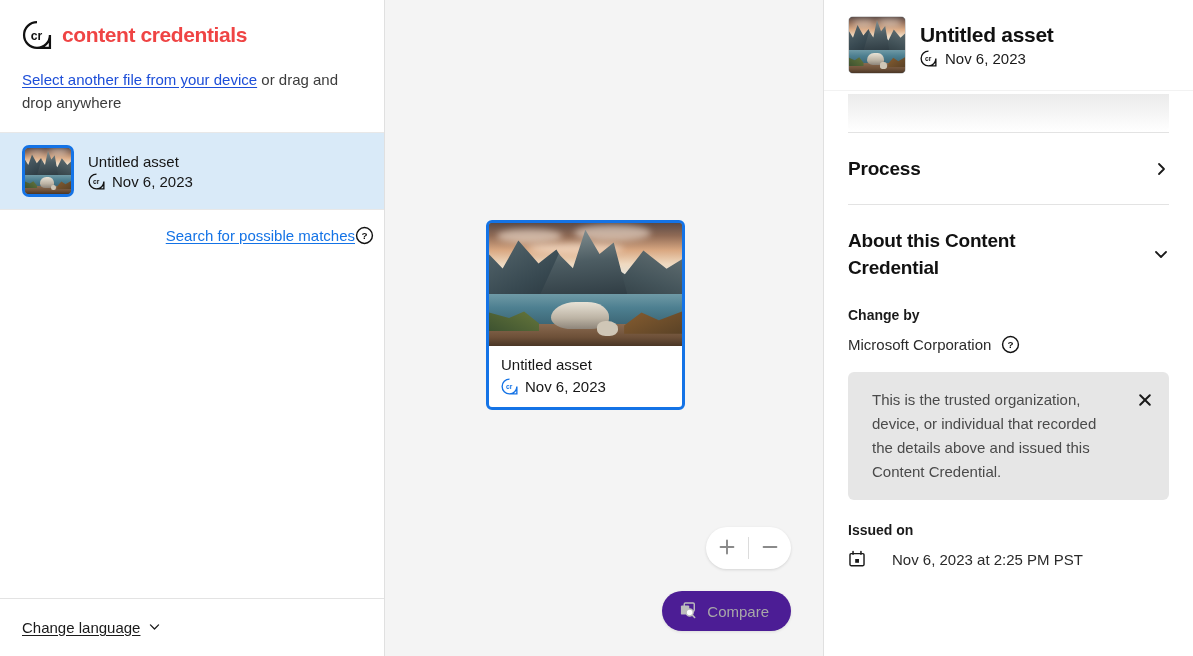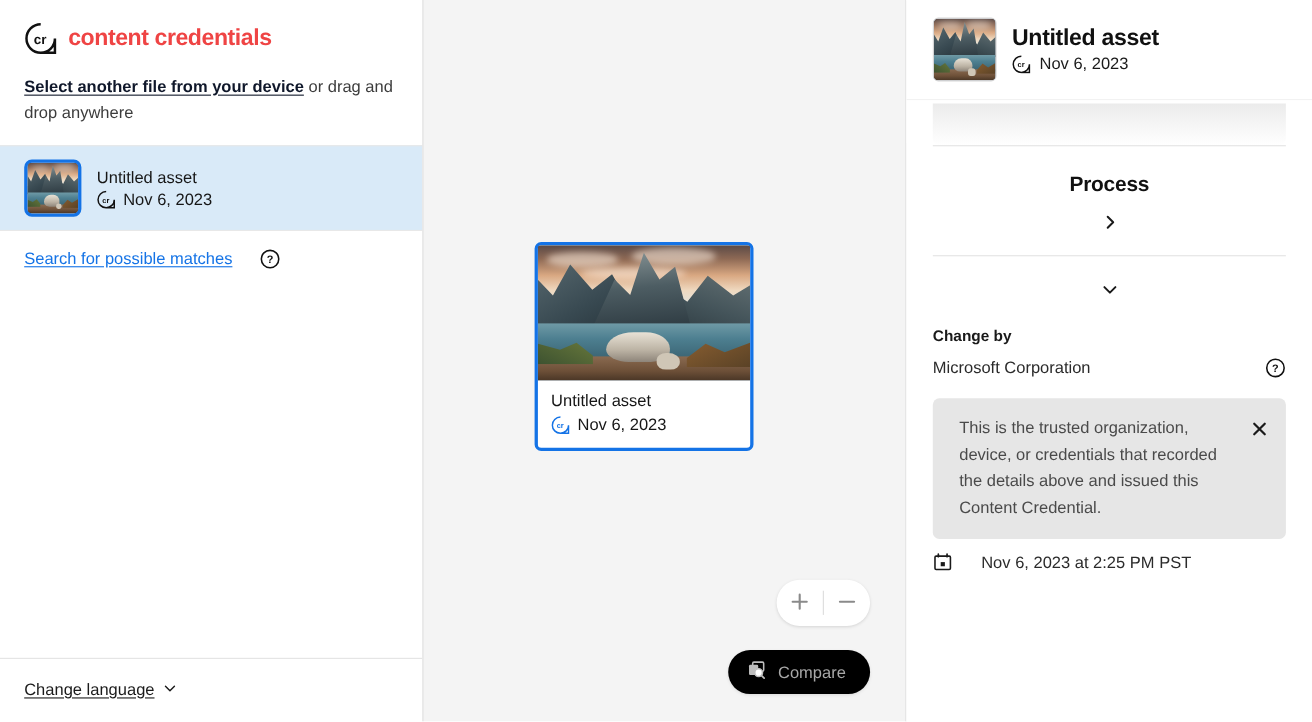--- a/index.html
+++ b/index.html
@@ -27,22 +27,22 @@
   .brand-logo { width: 30px; height: 30px; display: block; flex: 0 0 30px; }
   .brand-name {
     font-size: 21px; font-weight: 700; letter-spacing: -0.4px;
     color: #ef4444;
   }
   .upload-text {
     padding: 10px 22px 18px 22px;
     font-size: 15px; line-height: 23px; color: #3c3c3c;
   }
   .link-blue {
-    color: #0f172a; text-decoration: underline;
-    text-underline-offset: 2px; cursor: pointer; font-weight: bold;
+    color: #1d4ed8; text-decoration: underline;
+    text-underline-offset: 2px; cursor: pointer;
   }
   .asset-row {
     display: flex; align-items: center; gap: 14px;
     background: #d9eaf8;
     padding: 12px 22px;
     cursor: pointer;
     border-top: 1px solid #e8e8e8;
     border-bottom: 1px solid #e8e8e8;
   }
   .thumb-sm {
@@ -52,23 +52,22 @@
   }
   .asset-meta { display: flex; flex-direction: column; gap: 3px; }
   .asset-title { font-size: 15px; color: #161616; }
   .asset-date {
     display: flex; align-items: center; gap: 7px;
     font-size: 15px; color: #161616;
   }
   .cr-badge { width: 17px; height: 17px; display: block; flex: 0 0 17px; }
 
   .matches-row {
-    display: flex; align-items: center; justify-content: flex-start;
-    padding: 16px 22px;
-    gap: 25px;
+    display: flex; align-items: center; justify-content: flex-end;
+    padding: 16px 10px;
   }
   .matches-link {
     font-size: 15px; color: #1473e6; text-decoration: underline;
     text-underline-offset: 2px; cursor: pointer;
   }
   .help-icon { width: 19px; height: 19px; cursor: pointer; display:block; }
 
   .sidebar-spacer { flex: 1 1 auto; }
   .sidebar-footer {
     border-top: 1px solid #e3e3e3;
@@ -118,21 +117,21 @@
   .zoom-btn {
     width: 42px; height: 42px;
     display: flex; align-items: center; justify-content: center;
     cursor: pointer; background: none; border: none;
     color: #8a8a8a;
   }
   .zoom-divider { width: 1px; height: 22px; background: #dcdcdc; }
   .compare-btn {
     position: absolute; right: 32px; top: 591px;
     height: 40px; padding: 0 22px 0 16px;
-    background: #000000; border-radius: 20px; border: none;
+    background: #4c1d95; border-radius: 20px; border: none;
     display: flex; align-items: center; gap: 9px;
     font-size: 15px; color: #a8a8a8;
     font-family: "Liberation Sans", sans-serif;
     box-shadow: 0 1px 3px rgba(0,0,0,0.10);
     cursor: default;
   }
 
   
   .panel {
     width: 369px; flex: 0 0 369px; height: 656px;
@@ -171,35 +170,35 @@
     display: flex; align-items: center; gap: 8px;
     font-size: 15px; color: #1a1a1a; margin-top: 3px;
   }
   .panel-body {
     position: absolute; left: 0; top: 132px; right: 0; bottom: 0;
     padding: 0 24px;
   }
   .hr { height: 1px; background: #e3e3e3; width: 100%; }
   .section-row {
     display: flex; align-items: center; justify-content: space-between;
-    padding: 22px 0; cursor: pointer; gap: 12px; flex-direction: column;
+    padding: 22px 0; cursor: pointer; gap: 12px;
   }
   .section-title {
     font-size: 19px; font-weight: 700; color: #111111; letter-spacing: -0.2px;
     line-height: 27px;
   }
   .section-title.wrap { max-width: 220px; }
   .chev { width: 16px; height: 16px; display:block; color:#1a1a1a; flex:0 0 16px; }
 
   .field-label {
     font-size: 14px; font-weight: 700; color: #1a1a1a; margin-top: 4px;
   }
   .field-value-row {
-    display: flex; align-items: center; justify-content: space-between;
-    margin-top: 12px; 
+    display: flex; align-items: center; 
+    margin-top: 12px; gap: 10px;
   }
   .field-value { font-size: 15px; color: #2b2b2b; }
   .tooltip-box {
     margin-top: 18px; background: #e6e6e6; border-radius: 6px;
     padding: 16px 16px 16px 24px;
     display: flex; align-items: flex-start; justify-content: space-between;
     gap: 12px;
   }
   .tooltip-text { font-size: 15px; line-height: 24px; color: #4a4a4a; max-width: 238px; }
   .close-x { width: 16px; height: 16px; cursor: pointer; margin-top: 4px; display:block; }
@@ -456,48 +455,50 @@
         <span class="chev">
           <svg viewBox="0 0 16 16" width="16" height="16" aria-hidden="true">
             <path d="M6 3 L11 8 L6 13" fill="none" stroke="#1a1a1a" stroke-width="1.8" stroke-linecap="round" stroke-linejoin="round"></path>
           </svg>
         </span>
       </div>
 
       <div class="hr"></div>
 
       <div class="section-row">
+        <span class="section-title wrap">About this Content Credential</span>
         <span class="chev">
           <svg viewBox="0 0 16 16" width="16" height="16" aria-hidden="true">
             <path d="M3 6 L8 11 L13 6" fill="none" stroke="#1a1a1a" stroke-width="1.8" stroke-linecap="round" stroke-linejoin="round"></path>
           </svg>
         </span>
       </div>
 
       <div class="field-label">Change by</div>
 
       <div class="field-value-row">
         <span class="field-value">Microsoft Corporation</span>
         <span class="help-icon">
           <svg viewBox="0 0 24 24" width="19" height="19" aria-hidden="true">
             <circle cx="12" cy="12" r="10" fill="none" stroke="#111" stroke-width="1.8"></circle>
             <text x="12" y="16.6" font-family="Liberation Sans, sans-serif" font-size="12.5" font-weight="700" fill="#111" text-anchor="middle">?</text>
           </svg>
         </span>
       </div>
 
       <div class="tooltip-box">
-        <span class="tooltip-text">This is the trusted organization, device, or credentials that recorded the details above and issued this Content Credential.</span>
+        <span class="tooltip-text">This is the trusted organization, device, or individual that recorded the details above and issued this Content Credential.</span>
         <span class="close-x">
           <svg viewBox="0 0 16 16" width="16" height="16" aria-hidden="true">
             <path d="M3.2 3.2 L12.8 12.8 M12.8 3.2 L3.2 12.8" stroke="#1a1a1a" stroke-width="2" stroke-linecap="round"></path>
           </svg>
         </span>
       </div>
 
+      <div class="issued-on-label">Issued on</div>
 
       <div class="issued-on-row">
         <span class="cal-icon">
           <svg viewBox="0 0 20 20" width="18" height="18" aria-hidden="true">
             <rect x="2.2" y="4" width="15.6" height="13.4" rx="1.2" fill="none" stroke="#1a1a1a" stroke-width="1.6"></rect>
             <path d="M5.6 1.8 V4.6 M14.4 1.8 V4.6" stroke="#1a1a1a" stroke-width="1.7" stroke-linecap="round"></path>
             <rect x="8" y="10" width="4.2" height="4.2" fill="#1a1a1a"></rect>
           </svg>
         </span>
         <span class="issued-on-value">Nov 6, 2023 at 2:25 PM PST</span>

